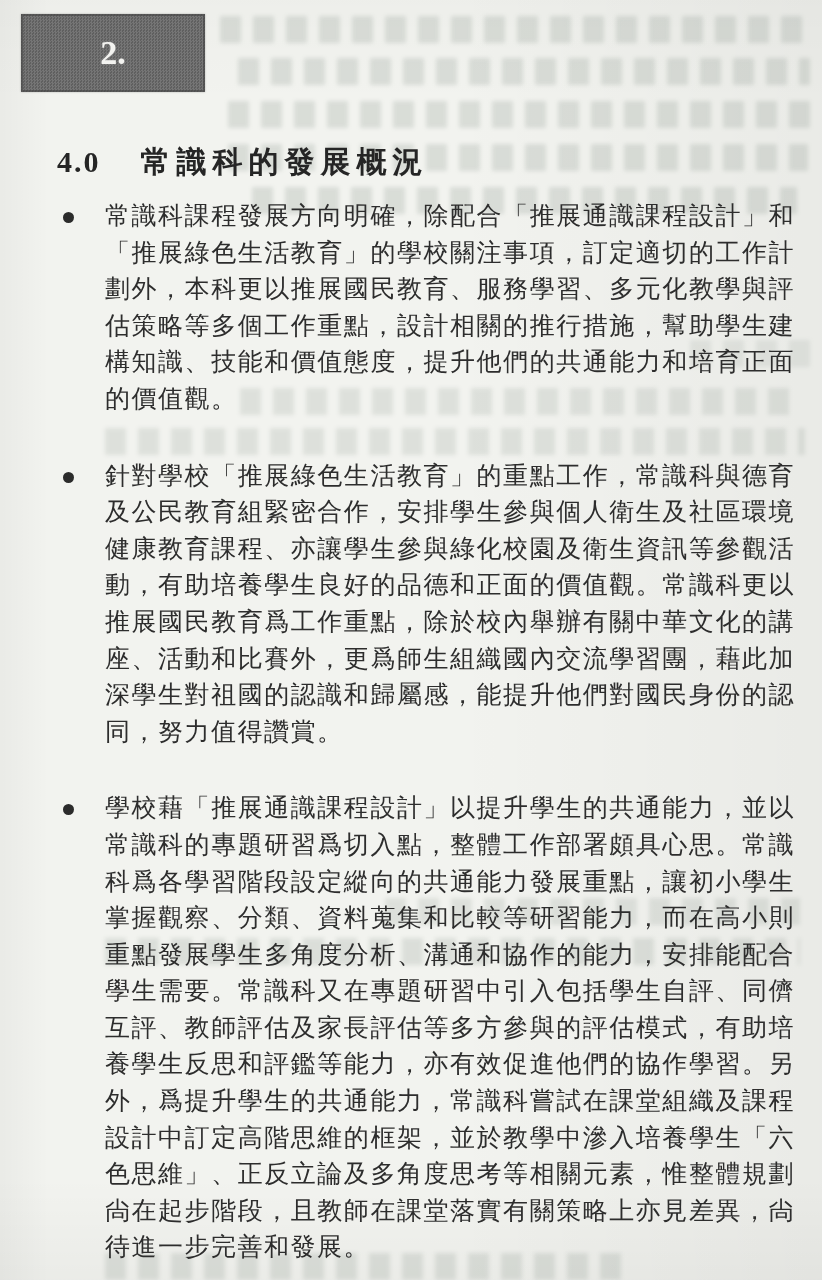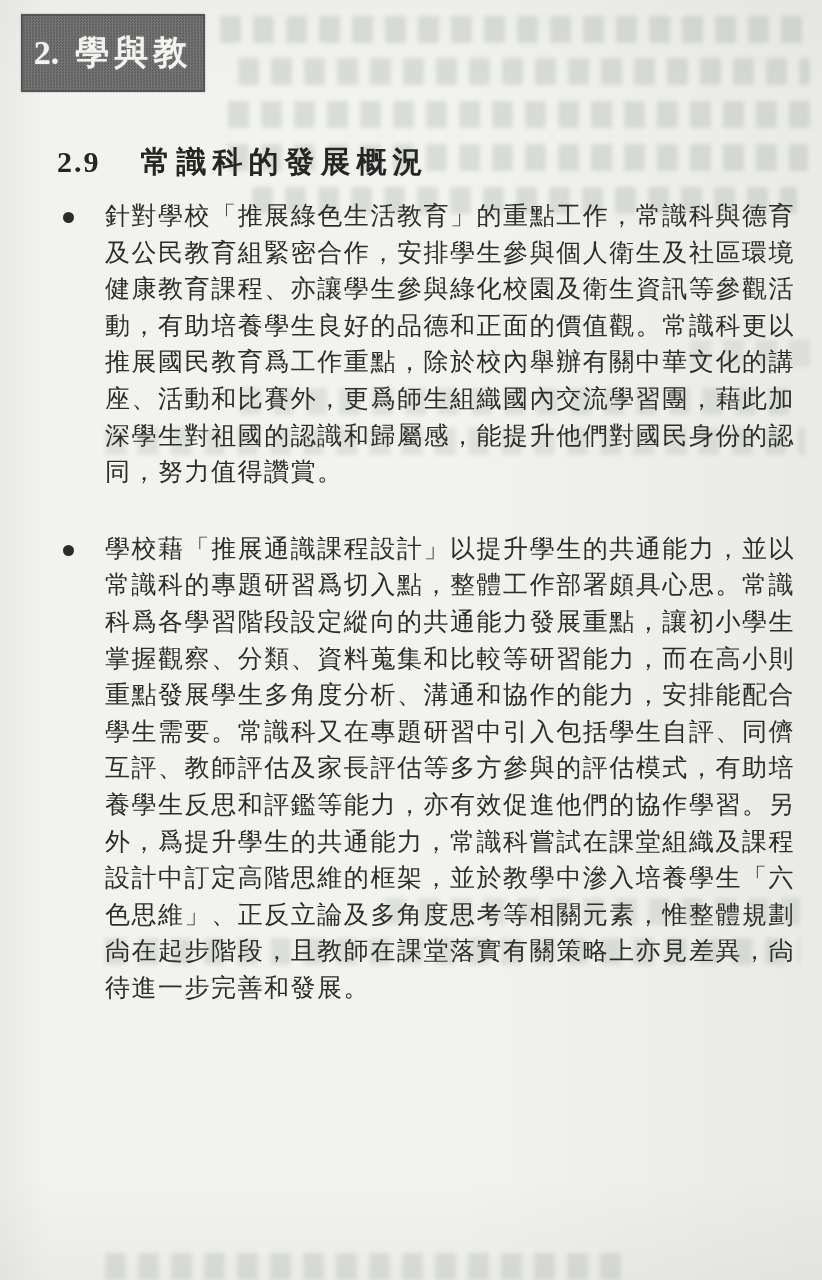--- a/index.html
+++ b/index.html
@@ -113,29 +113,32 @@
     <div class="ghost" style="top:340px; left:690px; width:120px; opacity:0.35;"></div>
     <div class="ghost" style="top:388px; left:240px; width:560px; opacity:0.45;"></div>
     <div class="ghost" style="top:428px; left:105px; width:700px; opacity:0.45;"></div>
     <div class="ghost" style="top:898px; left:385px; width:415px; opacity:0.45;"></div>
     <div class="ghost" style="top:938px; left:105px; width:695px; opacity:0.5;"></div>
     <div class="ghost" style="top:1253px; left:105px; width:520px; opacity:0.5;"></div>
   </div>
 
   <div class="chapter-box">
     <span class="chapter-num">2.</span>
-    <span class="chapter-title">學與教</span>
   </div>
 
   <div class="section-heading">
-    <span class="sec-num">2.9</span>
+    <span class="sec-num">4.0</span>
     <span class="sec-title">常識科的發展概況</span>
   </div>
 
   <ul class="bullets">
+    <li class="bullet-item">
+      <span class="dot"></span>
+      <p class="btext">常識科課程發展方向明確，除配合「推展通識課程設計」和「推展綠色生活教育」的學校關注事項，訂定適切的工作計劃外，本科更以推展國民教育、服務學習、多元化教學與評估策略等多個工作重點，設計相關的推行措施，幫助學生建構知識、技能和價值態度，提升他們的共通能力和培育正面的價值觀。</p>
+    </li>
     <li class="bullet-item">
       <span class="dot"></span>
       <p class="btext">針對學校「推展綠色生活教育」的重點工作，常識科與德育及公民教育組緊密合作，安排學生參與個人衛生及社區環境健康教育課程、亦讓學生參與綠化校園及衛生資訊等參觀活動，有助培養學生良好的品德和正面的價值觀。常識科更以推展國民教育爲工作重點，除於校內舉辦有關中華文化的講座、活動和比賽外，更爲師生組織國內交流學習團，藉此加深學生對祖國的認識和歸屬感，能提升他們對國民身份的認同，努力值得讚賞。</p>
     </li>
     <li class="bullet-item">
       <span class="dot"></span>
       <p class="btext">學校藉「推展通識課程設計」以提升學生的共通能力，並以常識科的專題研習爲切入點，整體工作部署頗具心思。常識科爲各學習階段設定縱向的共通能力發展重點，讓初小學生掌握觀察、分類、資料蒐集和比較等研習能力，而在高小則重點發展學生多角度分析、溝通和協作的能力，安排能配合學生需要。常識科又在專題研習中引入包括學生自評、同儕互評、教師評估及家長評估等多方參與的評估模式，有助培養學生反思和評鑑等能力，亦有效促進他們的協作學習。另外，爲提升學生的共通能力，常識科嘗試在課堂組織及課程設計中訂定高階思維的框架，並於教學中滲入培養學生「六色思維」、正反立論及多角度思考等相關元素，惟整體規劃尙在起步階段，且教師在課堂落實有關策略上亦見差異，尙待進一步完善和發展。</p>
     </li>
   </ul>
 

